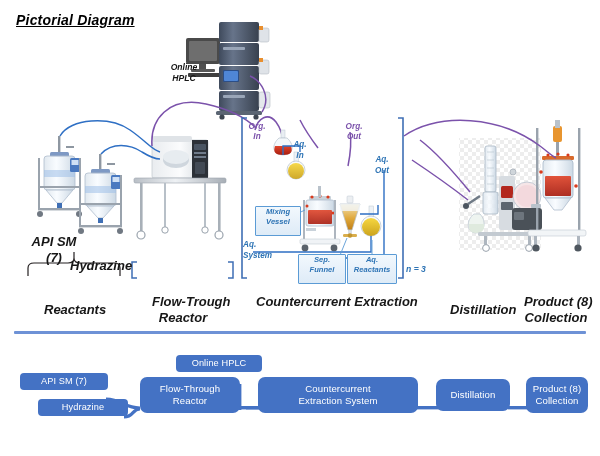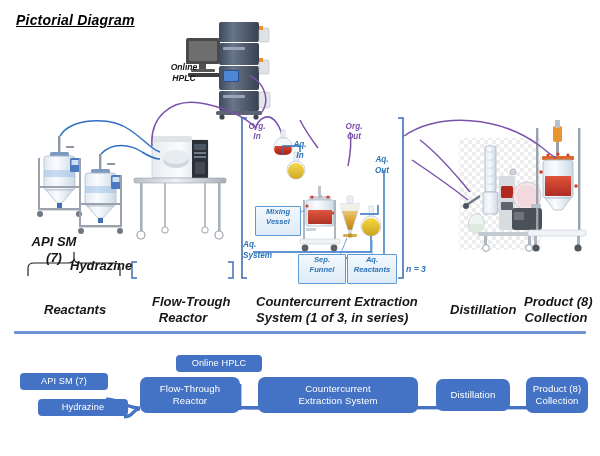--- a/index.html
+++ b/index.html
@@ -413,21 +413,20 @@
 
   <div class="abs cap" style="left:44px;top:302px;width:60px;">
     <div>Reactants</div>
   </div>
   <div class="abs cap" style="left:152px;top:294px;width:62px;">
     <div>Flow-Trough</div>
     <div>Reactor</div>
   </div>
   <div class="abs cap" style="left:256px;top:294px;width:132px;">
     <div>Countercurrent Extraction</div>
-    <div>System (1 of 3, in series)</div>
   </div>
   <div class="abs cap" style="left:450px;top:302px;width:62px;">
     <div>Distillation</div>
   </div>
   <div class="abs cap" style="left:524px;top:294px;width:64px;">
     <div>Product (8)</div>
     <div>Collection</div>
   </div>
 
   <div class="abs divider" style="left:14px;top:331px;width:572px;"></div>

